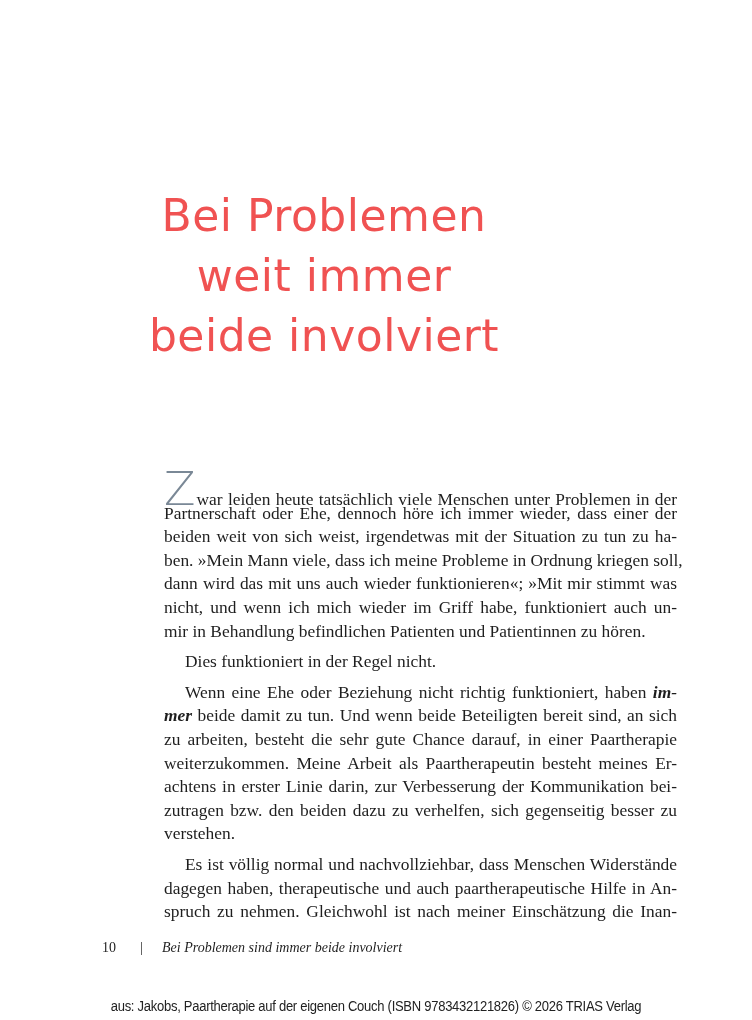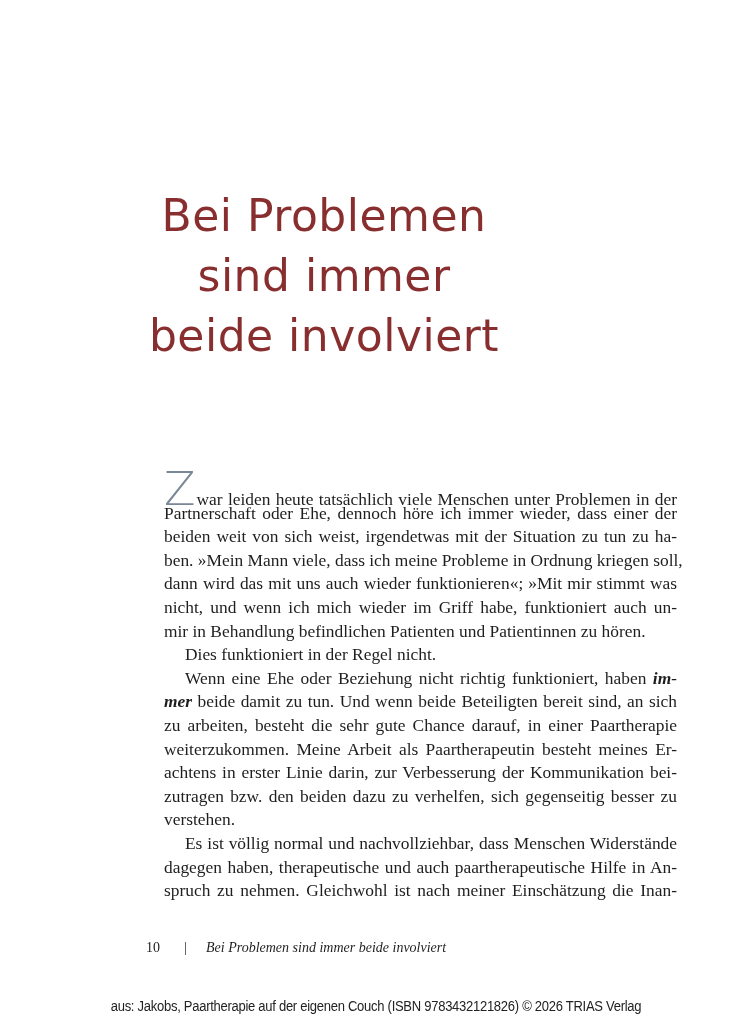--- a/index.html
+++ b/index.html
@@ -18,21 +18,21 @@
     .chapter-title {
       position: absolute;
       left: 0;
       top: 186px;
       width: 648px;
       text-align: center;
       font-family: "DejaVu Sans", sans-serif;
       font-weight: 200;
       font-size: 44px;
       line-height: 60px;
-      color: #7f1d1d;
+      color: #ef4444;
       letter-spacing: 0.5px;
     }
     .chapter-title .line {
       display: block;
       -webkit-text-stroke: 0;
       font-weight: normal;
       opacity: 0.92;
     }
     .body-text {
       position: absolute;
@@ -49,39 +49,39 @@
       white-space: nowrap;
       text-align: justify;
       text-align-last: justify;
       height: 23.6px;
     }
     .body-text .tl.last {
       text-align-last: left;
     }
     .body-text .tl.indent {
       padding-left: 21px;
+      margin-top: 7px;
     }
     .dropcap {
       font-family: "DejaVu Sans", sans-serif;
       font-weight: 200;
       font-size: 46px;
       line-height: 23px;
       color: #7a8896;
       margin-right: 1px;
       vertical-align: 0px;
     }
     .footer {
       position: absolute;
       left: 102px;
       top: 940px;
       font-family: "Liberation Serif", serif;
       font-size: 14px;
       color: #1e1e1e;
       white-space: nowrap;
-      margin-left: 44px;
     }
     .footer .pn { display: inline-block; width: 38px; }
     .footer .sep { display: inline-block; width: 22px; }
     .footer .run { font-style: italic; }
     .source-line {
       position: absolute;
       left: 0;
       top: 998px;
       width: 752px;
       text-align: center;
@@ -91,21 +91,21 @@
       letter-spacing: -0.3px;
       transform: scaleX(0.93);
     }
     em { font-style: italic; font-weight: bold; }
   </style>
 </head>
 <body>
 
 <div class="chapter-title">
   <span class="line">Bei Problemen</span>
-  <span class="line">sind immer</span>
+  <span class="line">weit immer</span>
   <span class="line">beide involviert</span>
 </div>
 
 <div class="body-text">
   <span class="tl"><span class="dropcap">Z</span><span>war leiden heute tatsächlich viele Menschen unter Problemen in der</span></span>
   <span class="tl">Partnerschaft oder Ehe, dennoch höre ich immer wieder, dass einer der</span>
   <span class="tl">beiden weit von sich weist, irgendetwas mit der Situation zu tun zu ha-</span>
   <span class="tl">ben. »Mein Mann viele, dass ich meine Probleme in Ordnung kriegen soll,</span>
   <span class="tl">dann wird das mit uns auch wieder funktionieren«; »Mit mir stimmt was</span>
   <span class="tl">nicht, und wenn ich mich wieder im Griff habe, funktioniert auch un-</span>

